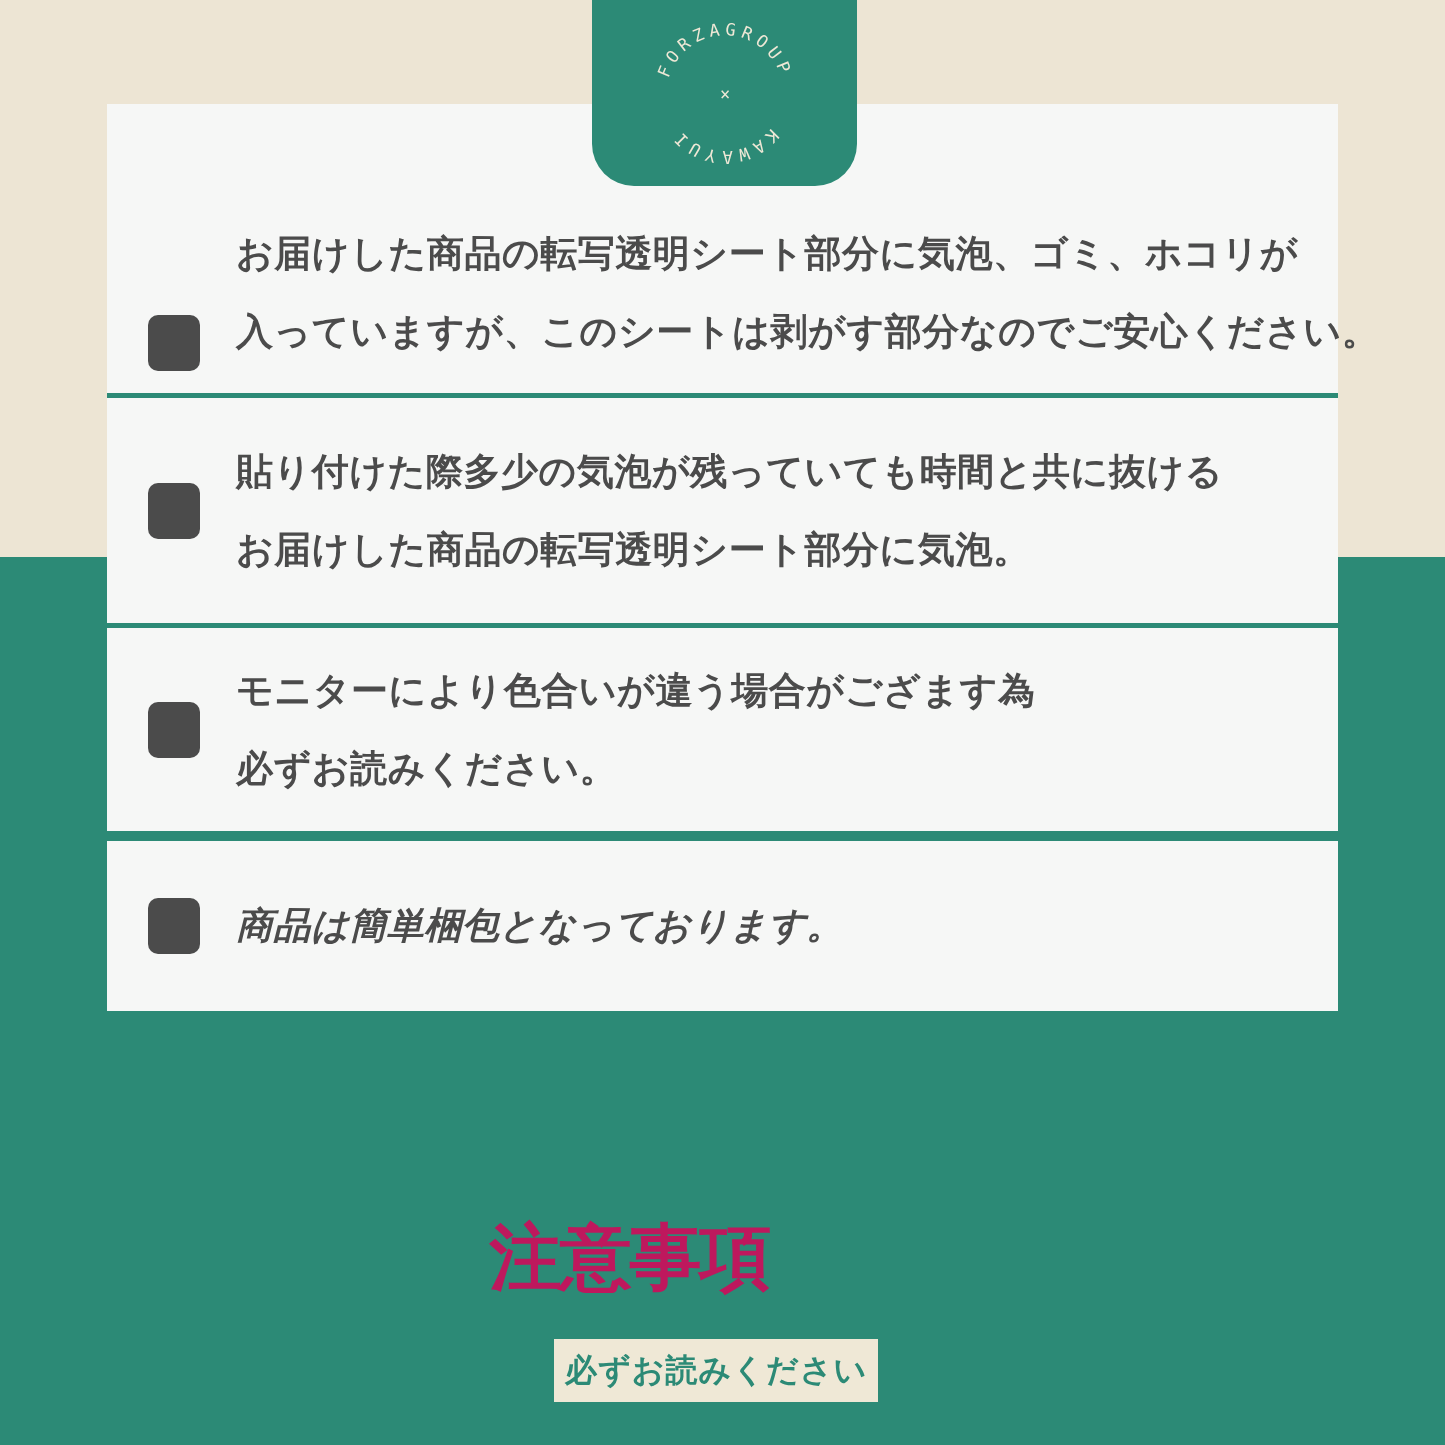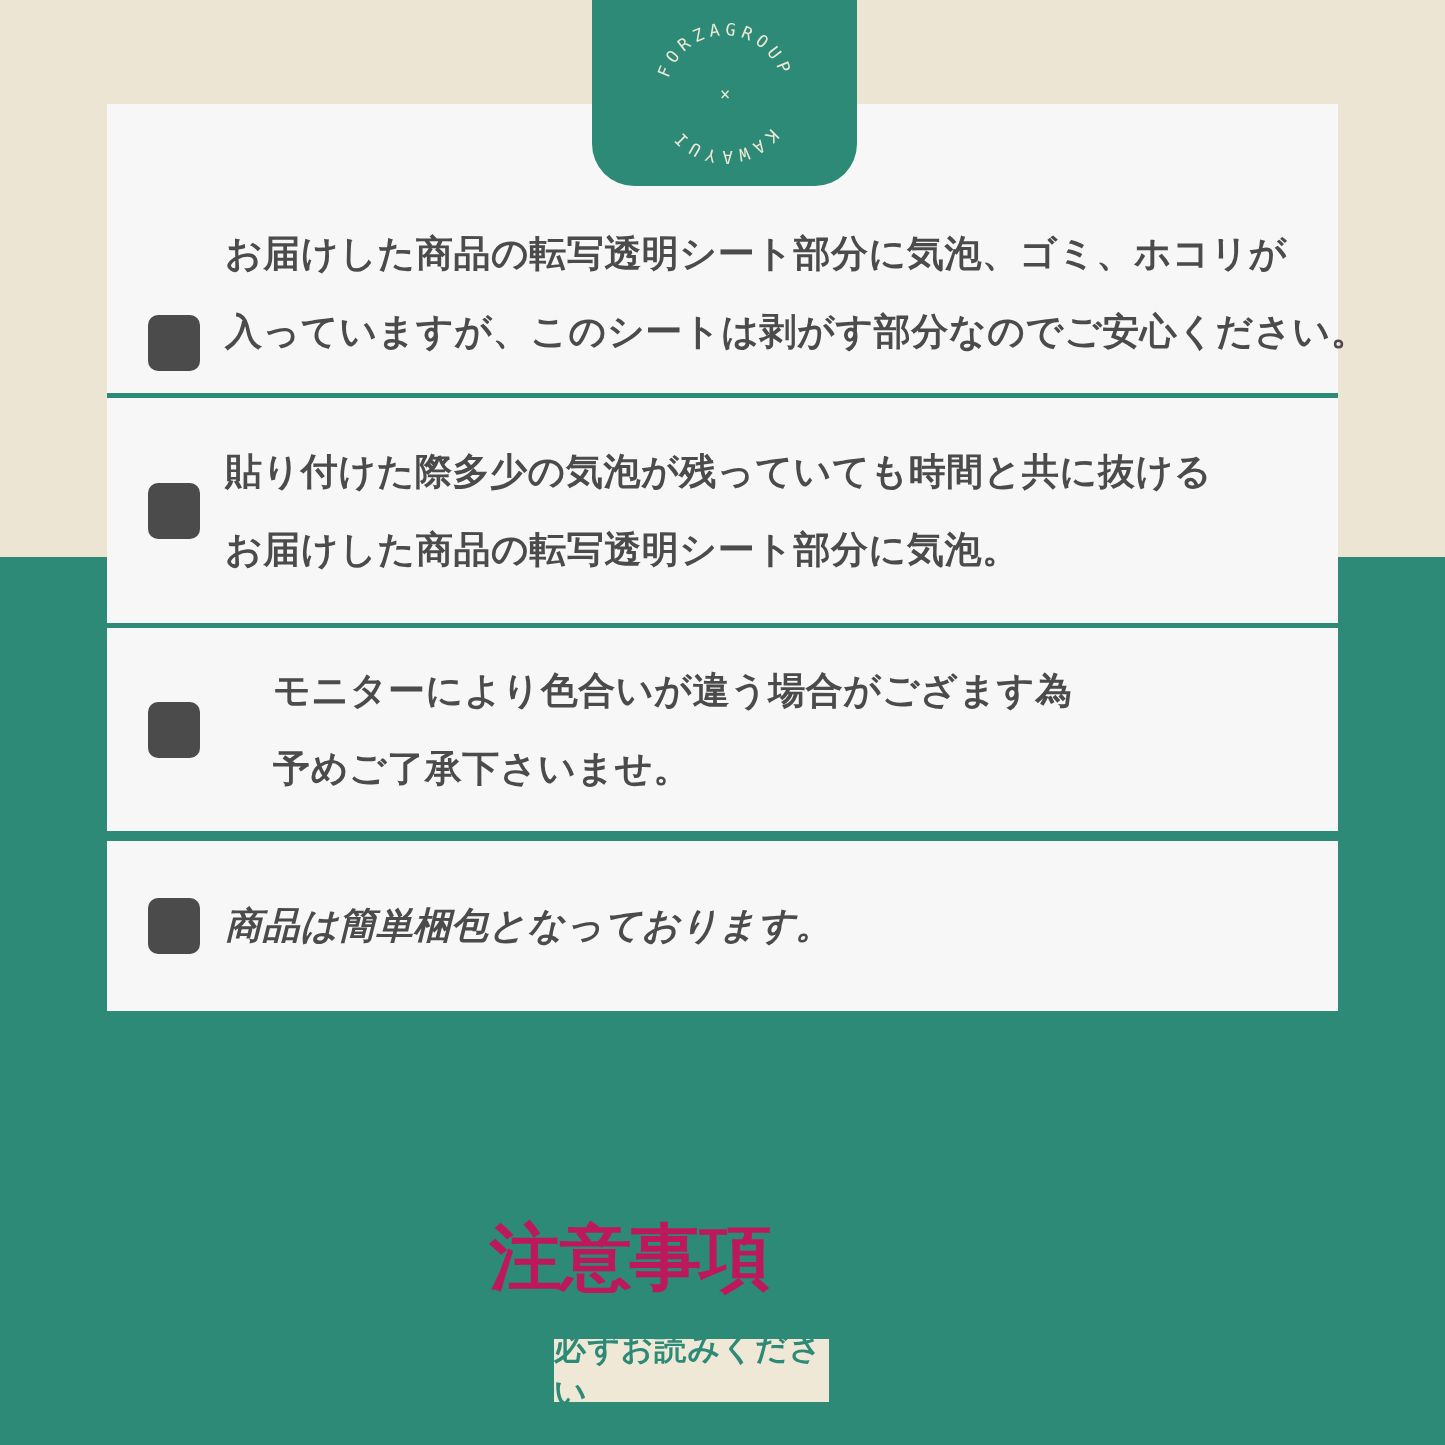--- a/index.html
+++ b/index.html
@@ -25,21 +25,21 @@
   .notice-box.first{align-items:flex-end;padding-bottom:22px;box-sizing:border-box;}
   .divider{height:5px;background:#2C8A76;}
   .check-square{
     flex:0 0 auto;
     width:52px;height:56px;
     margin-left:41px;
     background:#4B4B4B;
     border-radius:10px;
   }
   .notice-text{
-    margin-left:25px;
+    margin-left:36px;
     color:#4B4B4B;
     font-size:37px;
     font-weight:bold;
     line-height:78px;
     letter-spacing:0.5px;
     white-space:nowrap;
   }
   
   .badge{
     position:absolute;left:592px;top:0;width:265px;height:186px;
@@ -61,21 +61,21 @@
   
   .footer-title{
     position:absolute;left:0;top:1196px;width:1259px;height:124px;
     display:flex;align-items:center;justify-content:center;
     color:#be185d;
     font-size:72px;
     font-weight:bold;
     letter-spacing:-2px;
   }
   .footer-button{
-    position:absolute;left:554px;top:1339px;width:275px;height:63px;
+    position:absolute;left:554px;top:1339px;width:324px;height:63px;
     background:#EFE8D6;
     display:flex;align-items:center;justify-content:center;
     color:#2C8A76;
     font-size:32px;
     font-weight:bold;
     letter-spacing:1px;
   }
 </style>
 </head>
 <body>
@@ -97,25 +97,25 @@
 
     <div class="notice-box" style="height:225px;">
       <div class="check-square"></div>
       <div class="notice-text">
         <div>貼り付けた際多少の気泡が残っていても時間と共に抜ける</div>
         <div>お届けした商品の転写透明シート部分に気泡。</div>
       </div>
     </div>
     <div class="divider"></div>
 
-    <div class="notice-box" style="height:203px;gap:48px;">
+    <div class="notice-box" style="height:203px;">
       <div class="check-square"></div>
       <div class="notice-text">
         <div>モニターにより色合いが違う場合がござます為</div>
-        <div>予めご了承下さいませ。</div>
+        <div>必ずお読みください。</div>
       </div>
     </div>
     <div class="divider"></div>
 
     <div class="divider"></div>
 
     <div class="notice-box" style="height:170px;font-style:italic;">
       <div class="check-square"></div>
       <div class="notice-text">
         <div>商品は簡単梱包となっております。</div>

